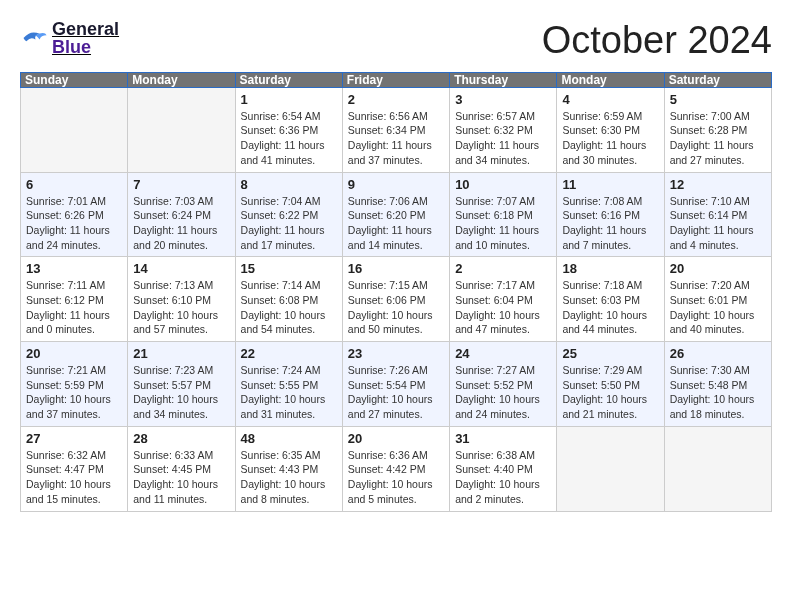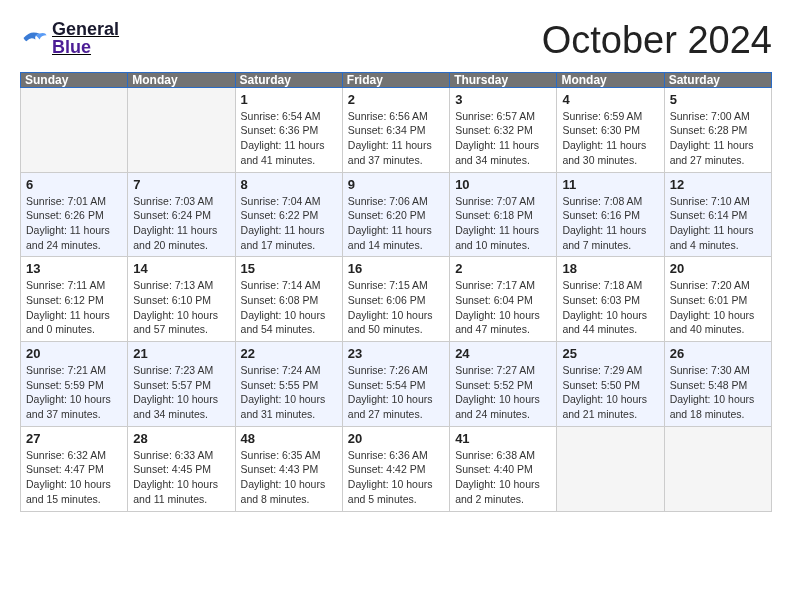--- a/index.html
+++ b/index.html
@@ -246,20 +246,20 @@
         </td>
         <td>
           <div class="day-number">48</div>
           <div class="day-info">Sunrise: 6:35 AM<br>Sunset: 4:43 PM<br>Daylight: 10 hours and 8 minutes.</div>
         </td>
         <td>
           <div class="day-number">20</div>
           <div class="day-info">Sunrise: 6:36 AM<br>Sunset: 4:42 PM<br>Daylight: 10 hours and 5 minutes.</div>
         </td>
         <td>
-          <div class="day-number">41</div>
+          <div class="day-number">31</div>
           <div class="day-info">Sunrise: 6:38 AM<br>Sunset: 4:40 PM<br>Daylight: 10 hours and 2 minutes.</div>
         </td>
         <td class="empty"></td>
         <td class="empty"></td>
       </tr>
     </tbody>
 </table>
 
 </body></html>

